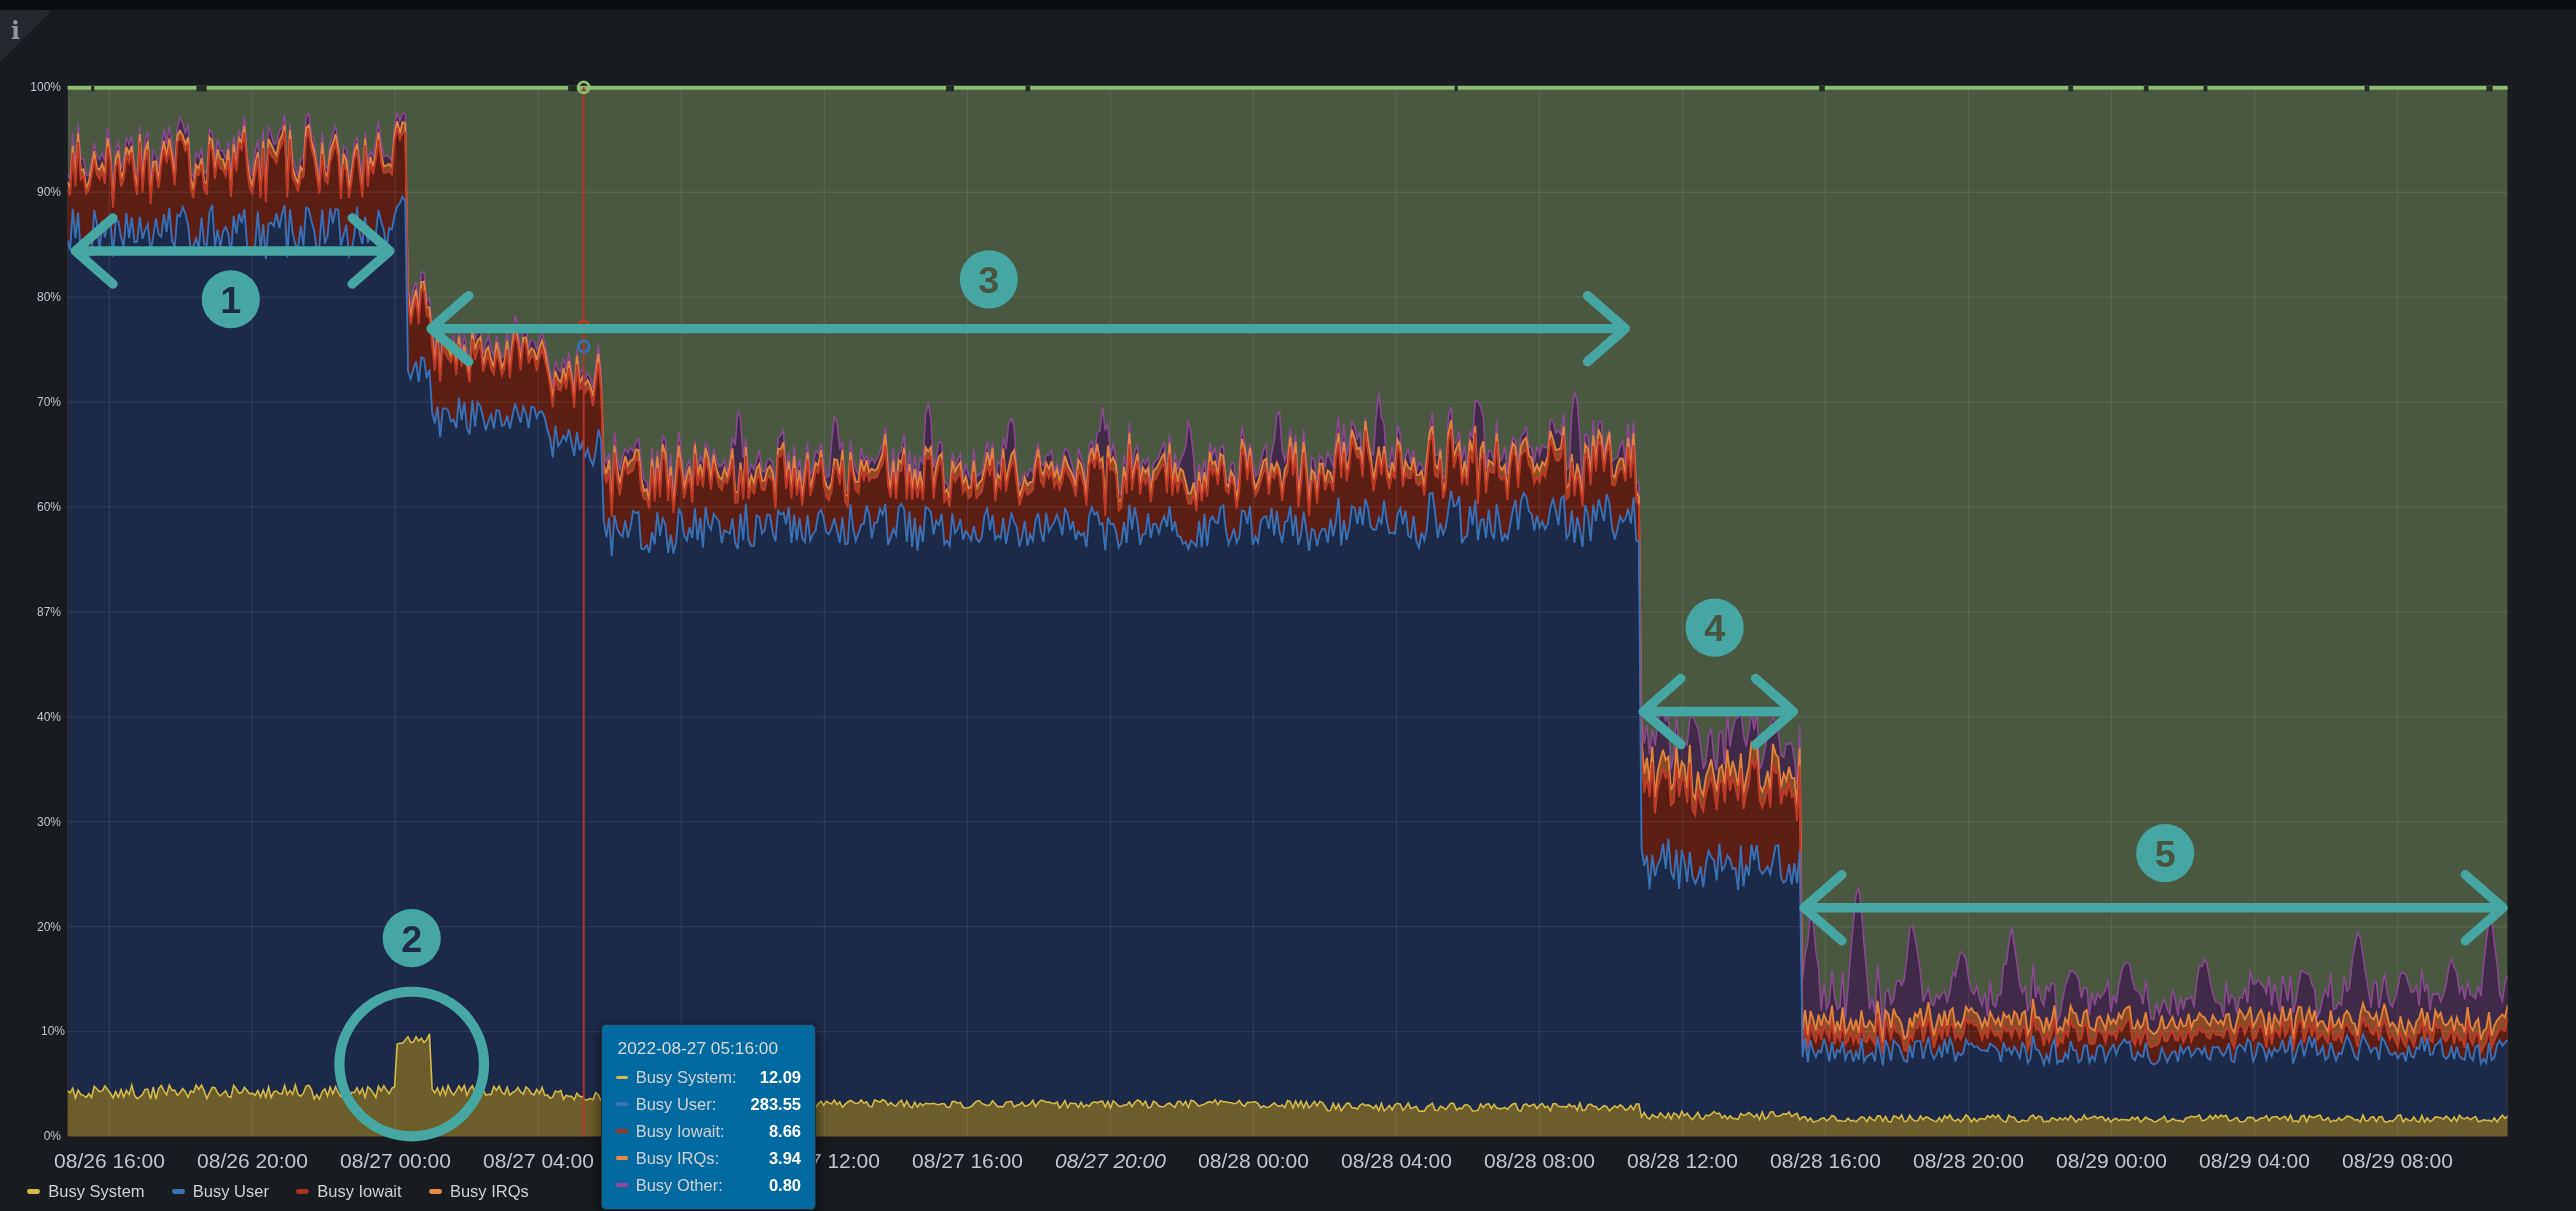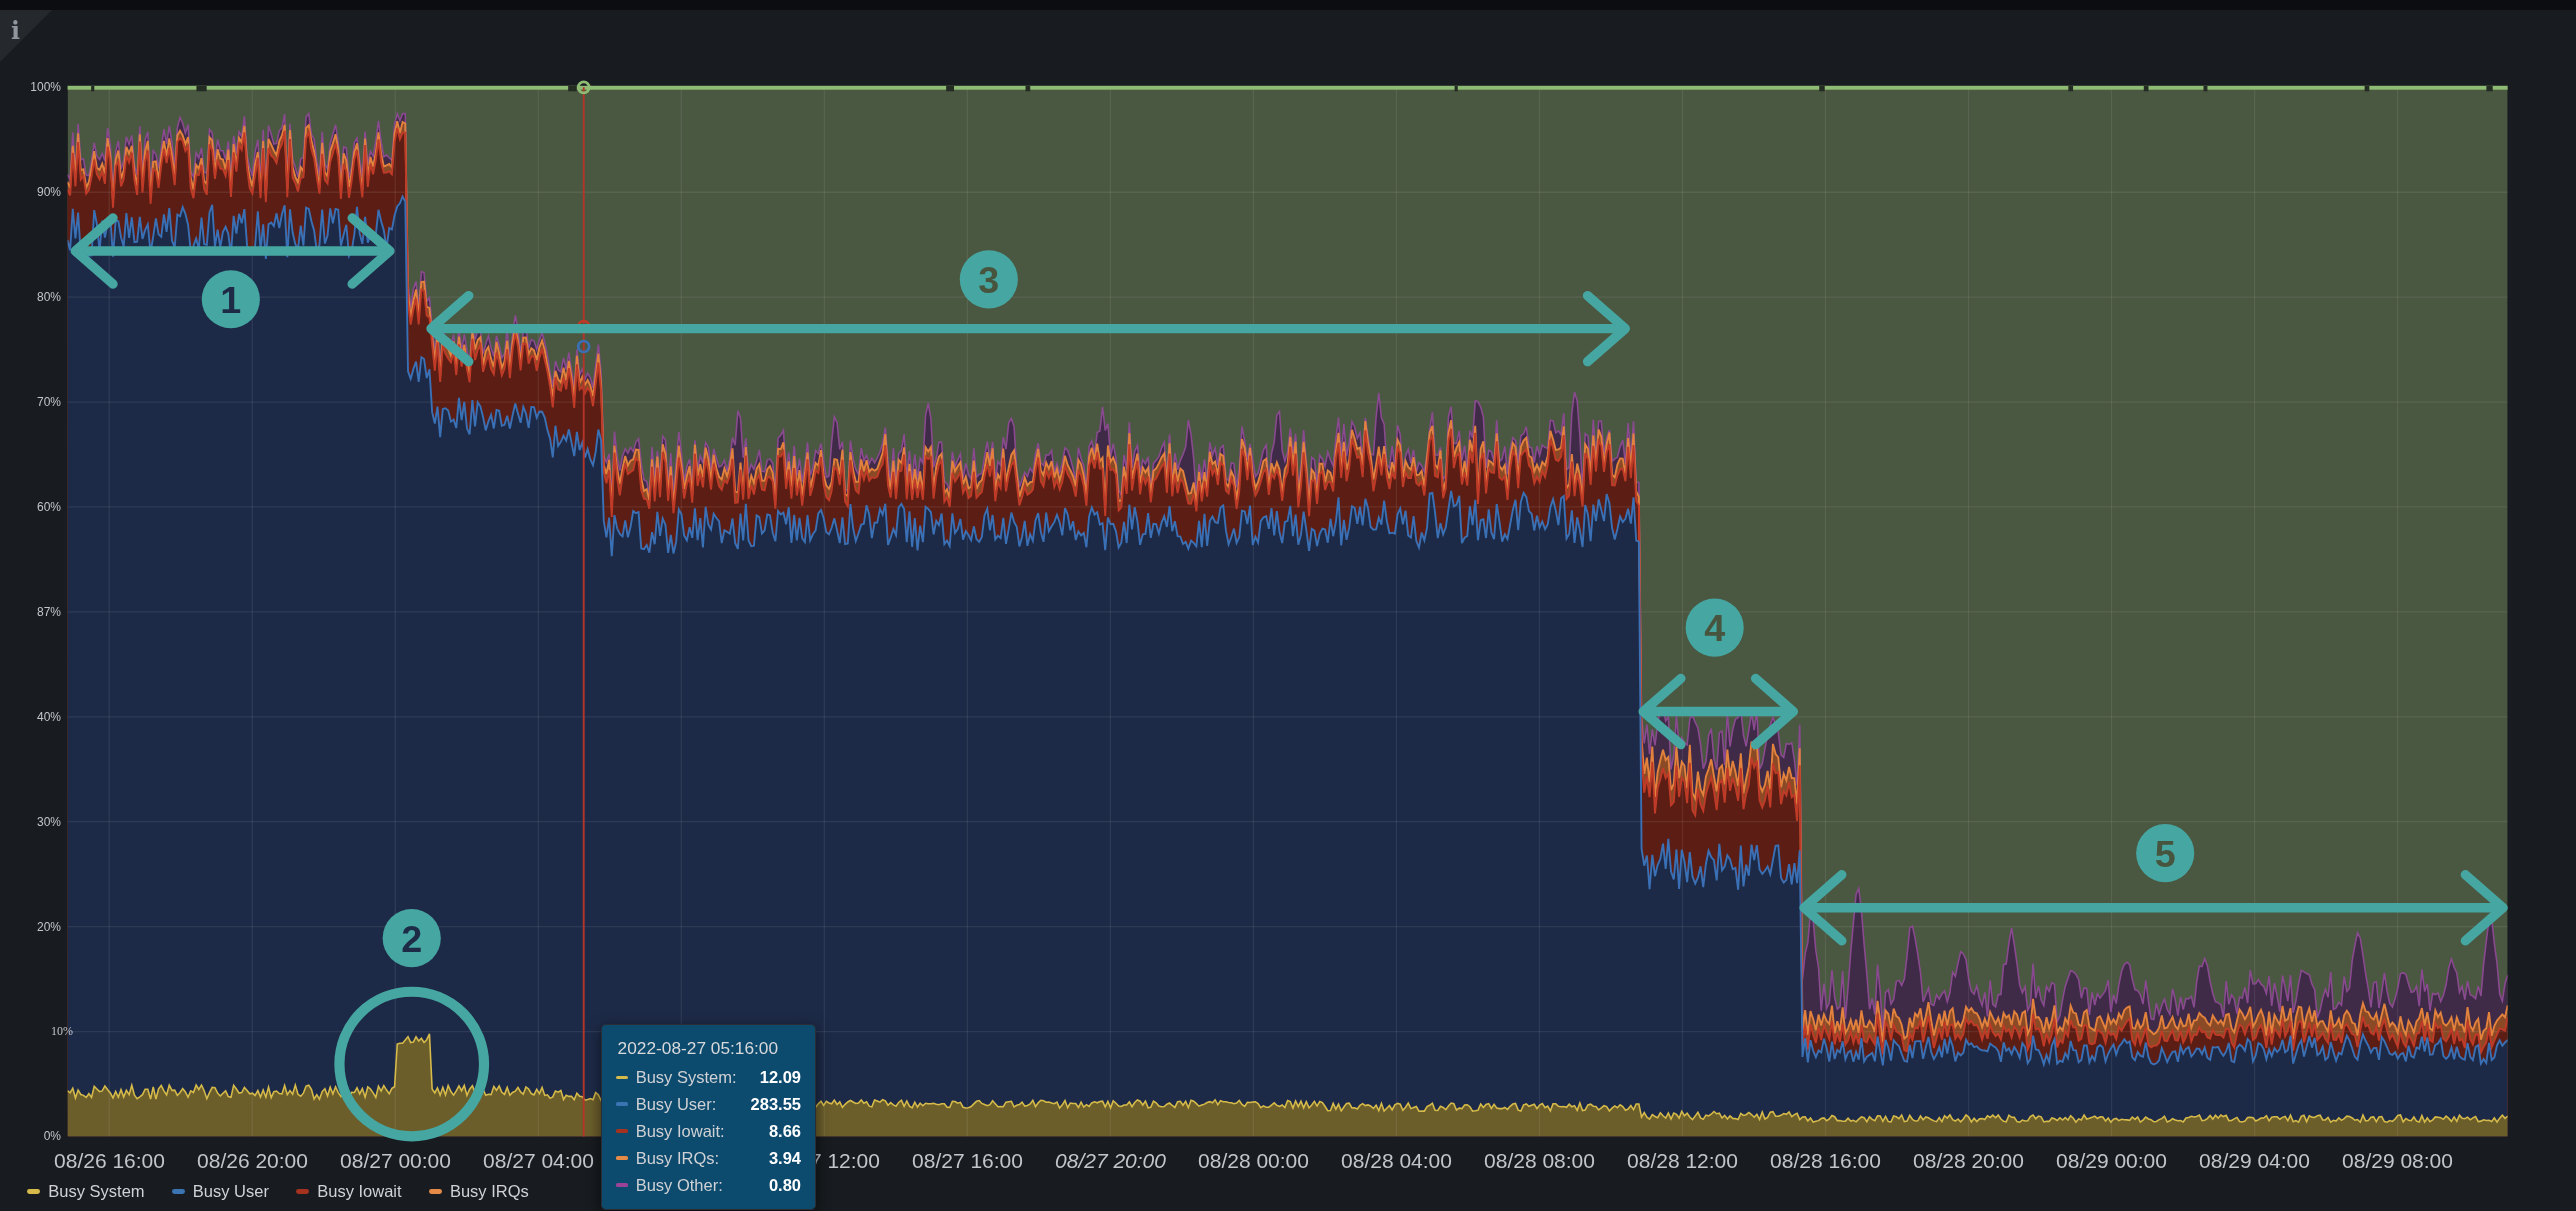--- a/index.html
+++ b/index.html
@@ -15,21 +15,21 @@
        align-items:center;justify-content:center;gap:9.4px;}
   .hdr-title{font-size:20.4px;font-weight:700;color:#dcdde0;letter-spacing:0.2px;}
   .chev{width:10.2px;height:10.2px;border-left:2.4px solid #9aa0a6;border-bottom:2.4px solid #9aa0a6;
         transform:rotate(-45deg) translate(1.6px,-1.6px);margin-top:-4.7px;}
   svg.chart{position:absolute;top:0;left:0;}
   .ylab{position:absolute;width:61px;text-align:right;font-size:12px;color:#c2c5cb;line-height:22px;}
   .xlab{position:absolute;width:149px;text-align:center;font-size:21px;color:#c2c5cb;line-height:22px;}
   .legend{position:absolute;left:27px;top:1182px;display:flex;align-items:center;gap:27px;}
   .litem{display:flex;align-items:center;gap:7.9px;font-size:16.5px;color:#d0d2d6;}
   .lswatch{width:13.4px;height:4.7px;border-radius:2.4px;}
-  .tooltip{position:absolute;left:601px;top:1024px;width:215px;background:#0c4a6e;
+  .tooltip{position:absolute;left:601px;top:1024px;width:215px;background:#0369a1;
            border:0.8px solid #2a2d33;border-radius:4.7px;box-shadow:0 4.7px 14px rgba(0,0,0,.55);
            padding:12.6px 14px 14px 14px;z-index:30;box-sizing:border-box;}
   .tt-title{font-size:17.3px;font-weight:500;color:#d8d9da;margin:0 0 9.4px 1.6px;}
   .tt-row{display:flex;align-items:center;margin-top:7.9px;font-size:16.5px;}
   .tt-sw{width:11.8px;height:3.9px;border-radius:1.6px;margin-right:7.9px;flex:0 0 auto;}
   .tt-name{color:#d0d1d4;flex:1;}
   .tt-val{color:#ffffff;font-weight:700;margin-left:12.6px;}
 </style>
 </head>
 <body>
@@ -157,21 +157,21 @@
   <div id="ylabels">
       <div class="ylab" style="left: 0px; top: 76px;">100%</div>
       <div class="ylab" style="left: 0px; top: 181px;">90%</div>
       <div class="ylab" style="left: 0px; top: 286px;">80%</div>
       <div class="ylab" style="left: 0px; top: 391px;">70%</div>
       <div class="ylab" style="left: 0px; top: 496px;">60%</div>
       <div class="ylab" style="left: 0px; top: 601px;">87%</div>
       <div class="ylab" style="left: 0px; top: 706px;">40%</div>
       <div class="ylab" style="left: 0px; top: 811px;">30%</div>
       <div class="ylab" style="left: 0px; top: 916px;">20%</div>
-      <div class="ylab" style="left: 12px; top: 1020px; font-family: Liberation Serif, serif;">10%</div>
+      <div class="ylab" style="left: 4px; top: 1020px;">10%</div>
       <div class="ylab" style="left: 0px; top: 1125px;">0%</div>
     </div>
   <div id="xlabels">
       <div class="xlab" style="left: 35px; top: 1150px;">08/26 16:00</div>
       <div class="xlab" style="left: 178px; top: 1150px;">08/26 20:00</div>
       <div class="xlab" style="left: 321px; top: 1150px;">08/27 00:00</div>
       <div class="xlab" style="left: 464px; top: 1150px;">08/27 04:00</div>
       <div class="xlab" style="left: 607px; top: 1150px;">08/27 08:00</div>
       <div class="xlab" style="left: 750px; top: 1150px;">08/27 12:00</div>
       <div class="xlab" style="left: 893px; top: 1150px;">08/27 16:00</div>

